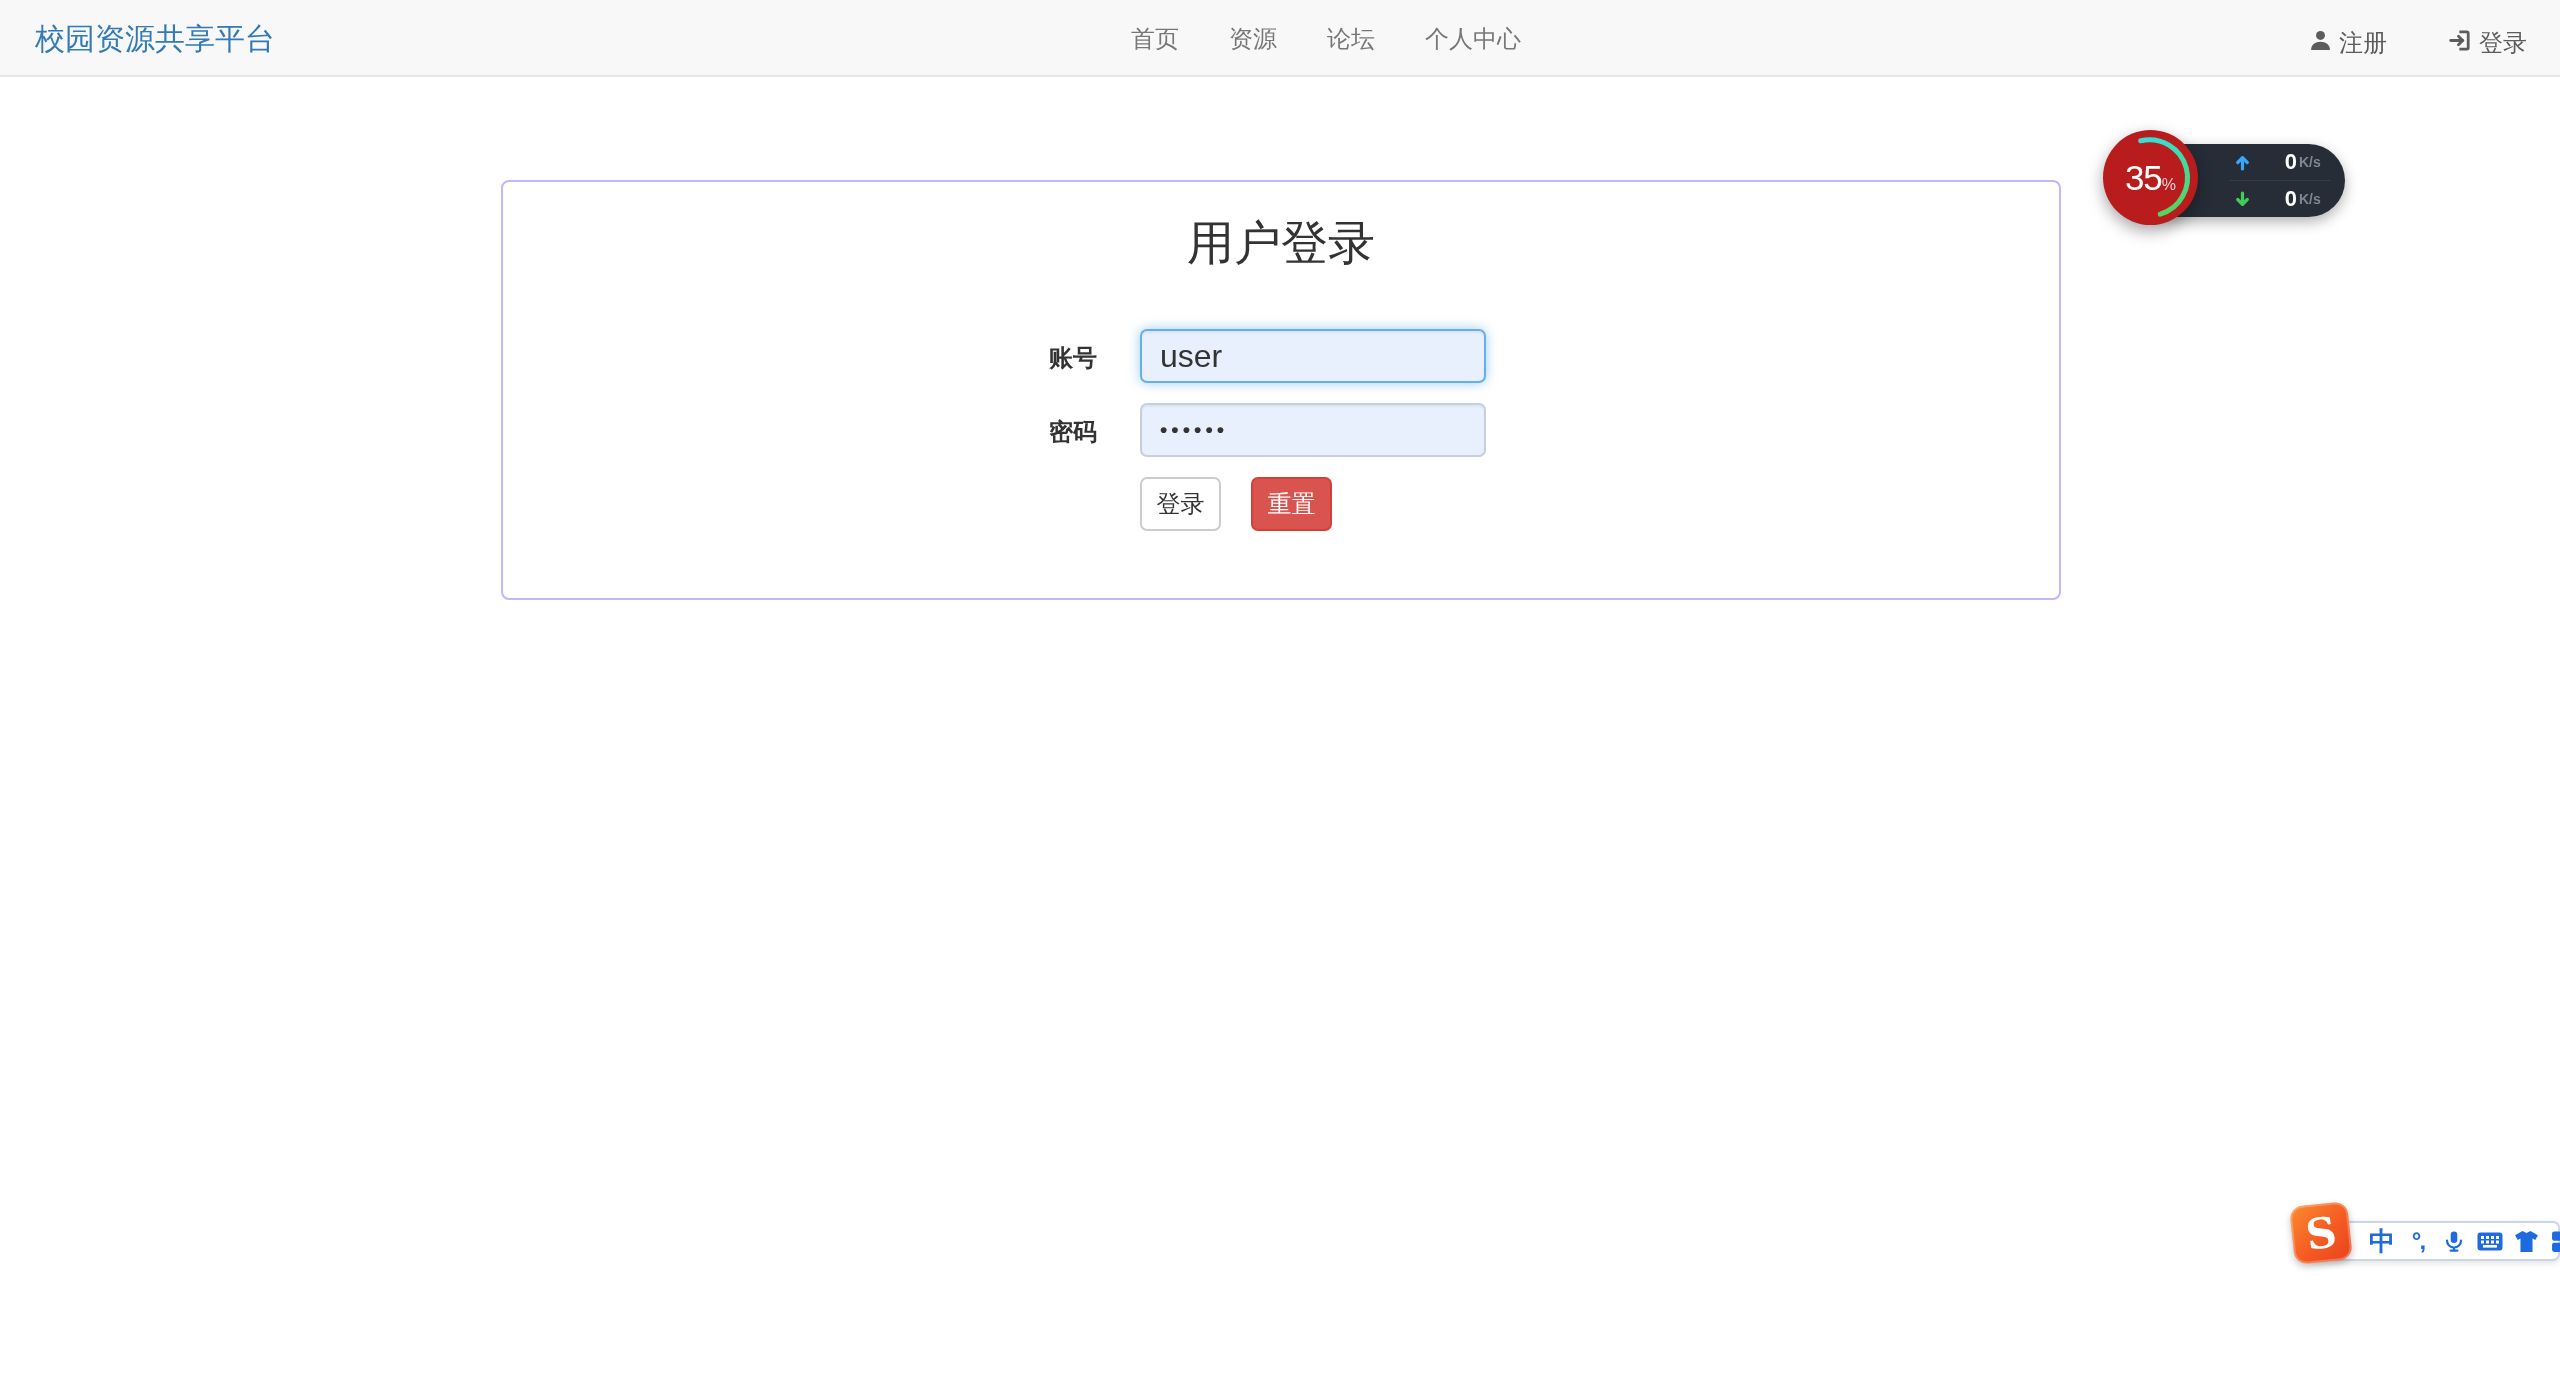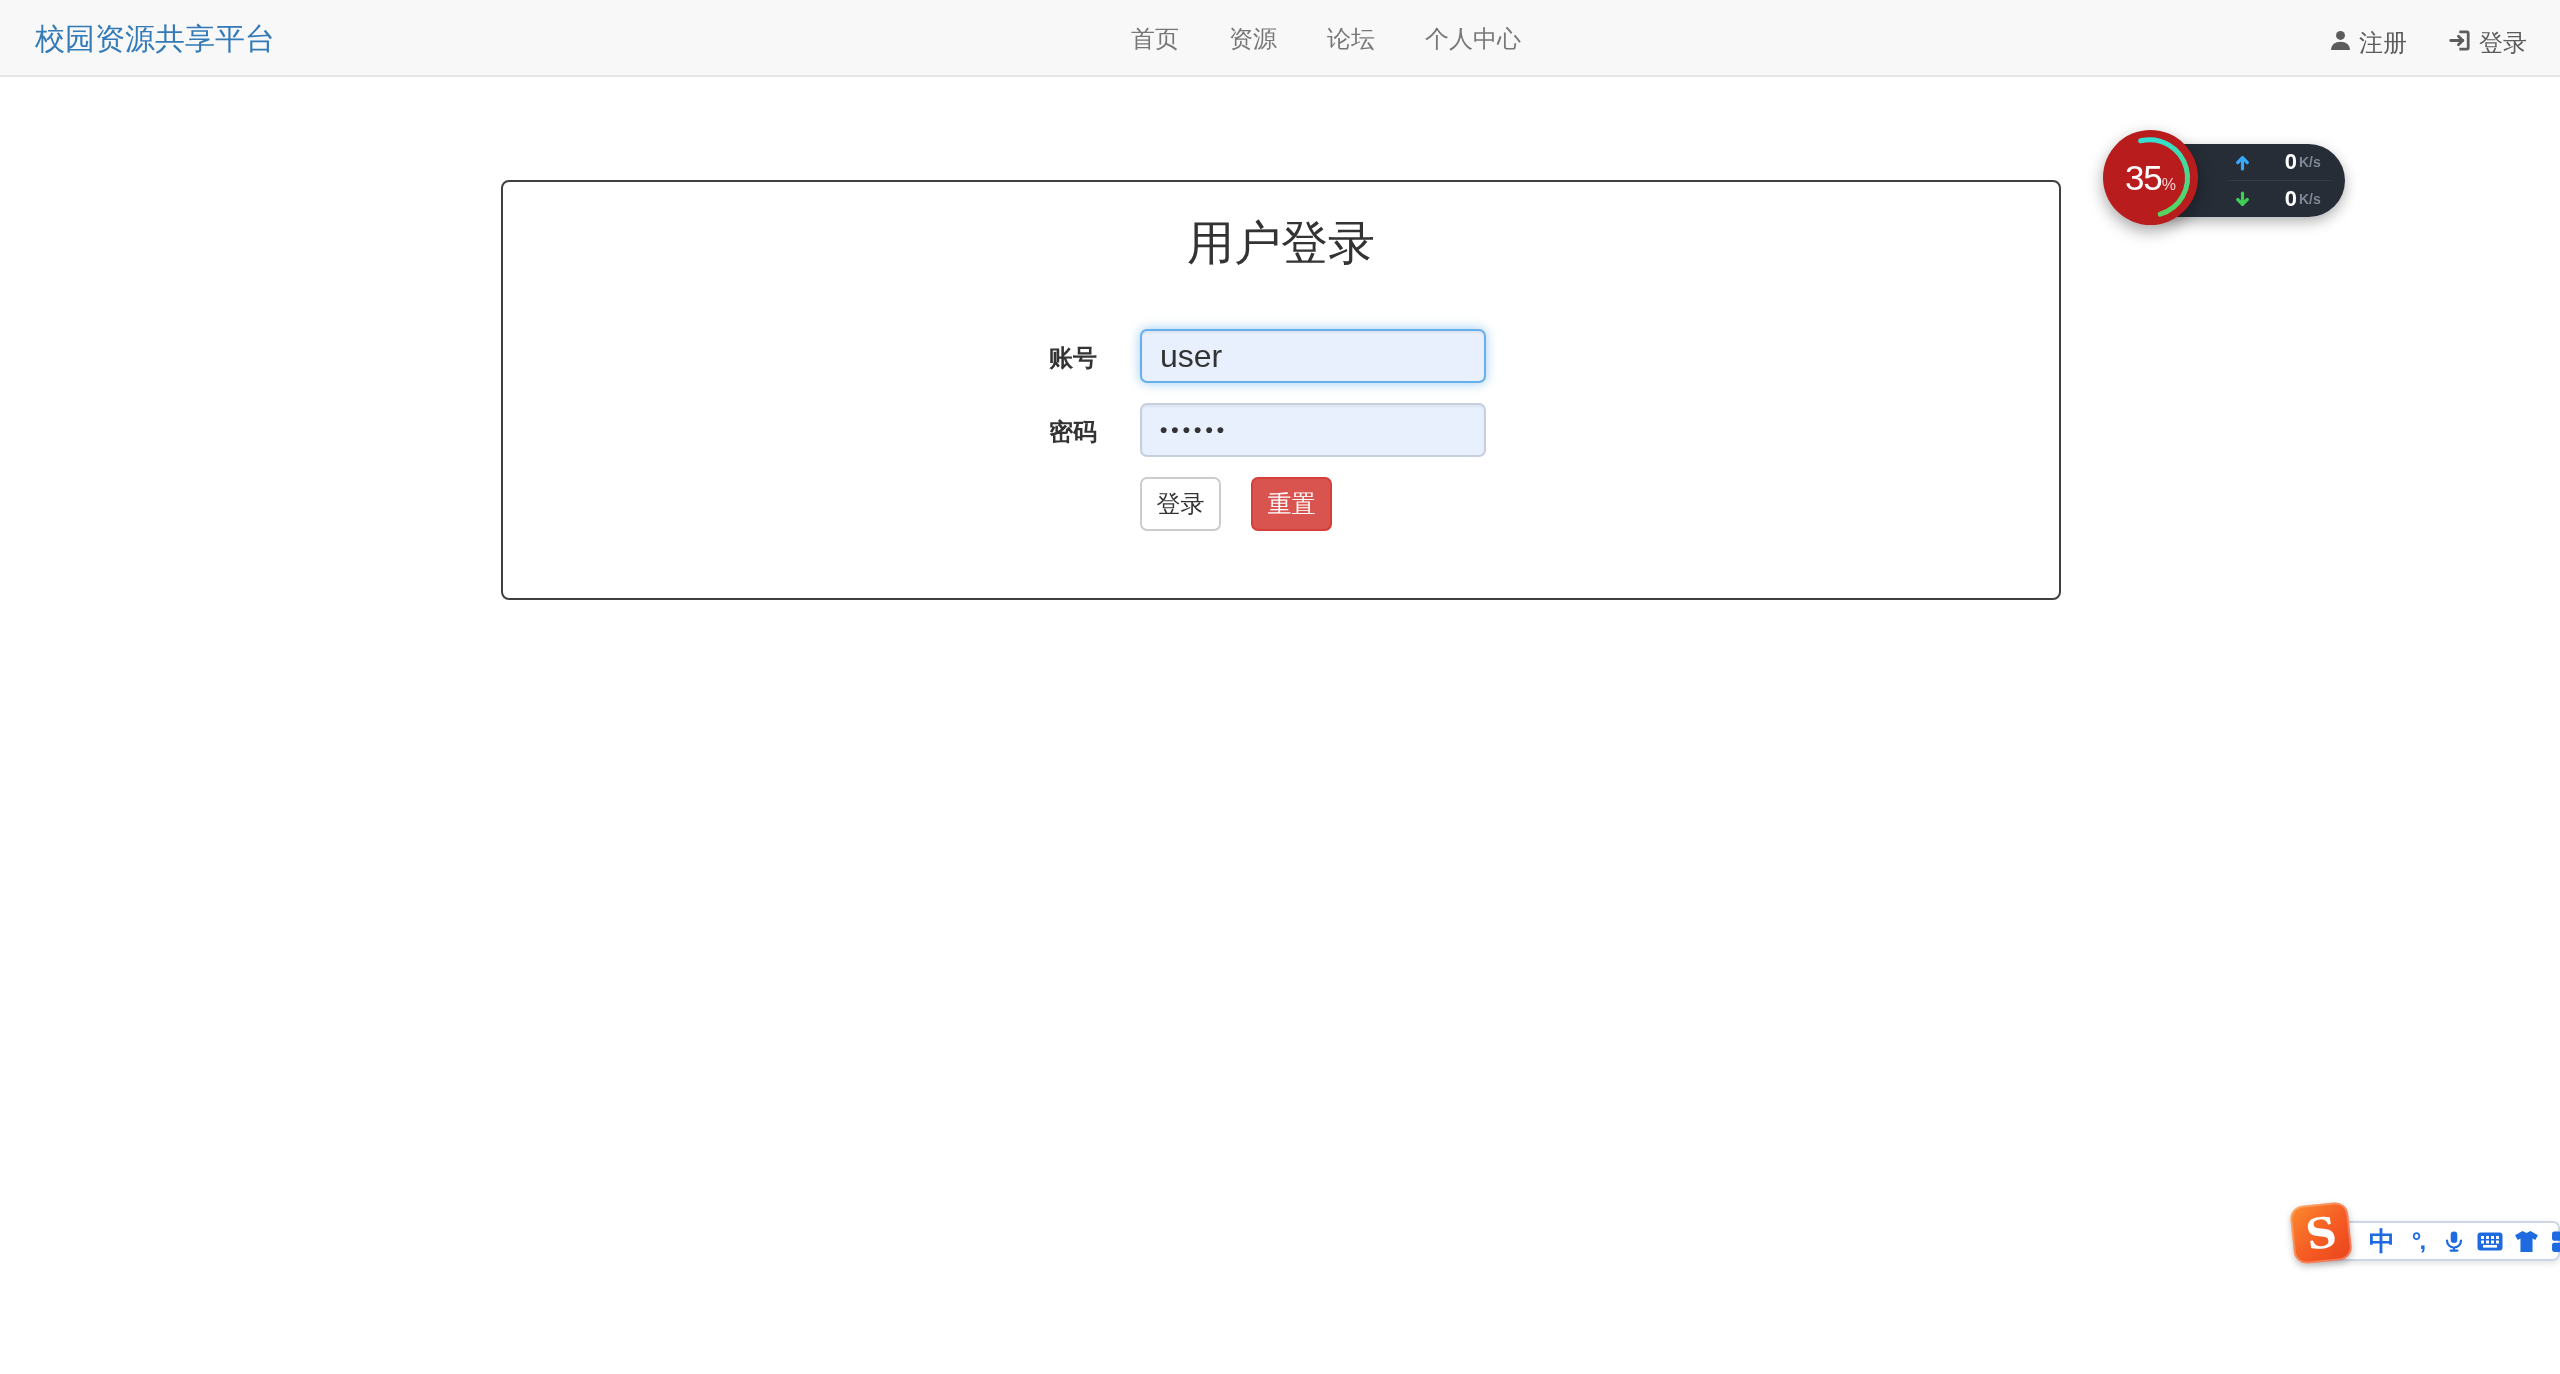--- a/index.html
+++ b/index.html
@@ -9,27 +9,27 @@
 
   
   .navbar { position:absolute; left:0; top:0; width:2560px; height:77px;
     background:#f8f8f8; border-bottom:2px solid #e7e7e7; }
   .brand { position:absolute; left:35px; top:0; line-height:77px;
     font-size:30px; color:#337ab7; text-decoration:none; cursor:pointer; }
   .nav-center { position:absolute; left:1106px; top:0; height:77px; display:flex; }
   .nav-center a { display:block; line-height:77px; padding:0 25px;
     font-size:24px; color:#777; text-decoration:none; cursor:pointer; }
   .nav-right { position:absolute; right:33px; top:0; height:86px;
-    display:flex; gap:42px; }
+    display:flex; gap:62px; }
   .nav-right .nr-item { display:flex; align-items:center; gap:7px;
     font-size:24px; color:#5c5c5c; cursor:pointer; }
 
   
   .card { position:absolute; left:501px; top:180px; width:1560px; height:420px;
-    background:#fff; border:2px solid #404040; border-radius:8px; }
+    background:#fff; border:2px solid #c4b5fd; border-radius:8px; }
   .card h2 { position:absolute; left:0; top:30px; width:100%; text-align:center;
     font-size:47px; font-weight:400; color:#333; }
   .f-label { position:absolute; left:0; width:594px; text-align:right;
     font-size:24px; font-weight:700; color:#333; }
   .f-input { position:absolute; left:637px; width:346px; height:54px;
     border-radius:7px; background:#e8f0fe; font-size:32px; color:#333;
     padding:0 18px; outline:none; }
   .inp-account { top:147px; border:2px solid #66afe9;
     box-shadow:0 0 12px rgba(102,175,233,.65), inset 0 2px 2px rgba(0,0,0,.06); }
   .inp-password { top:221px; border:2px solid #c6cfdd;

